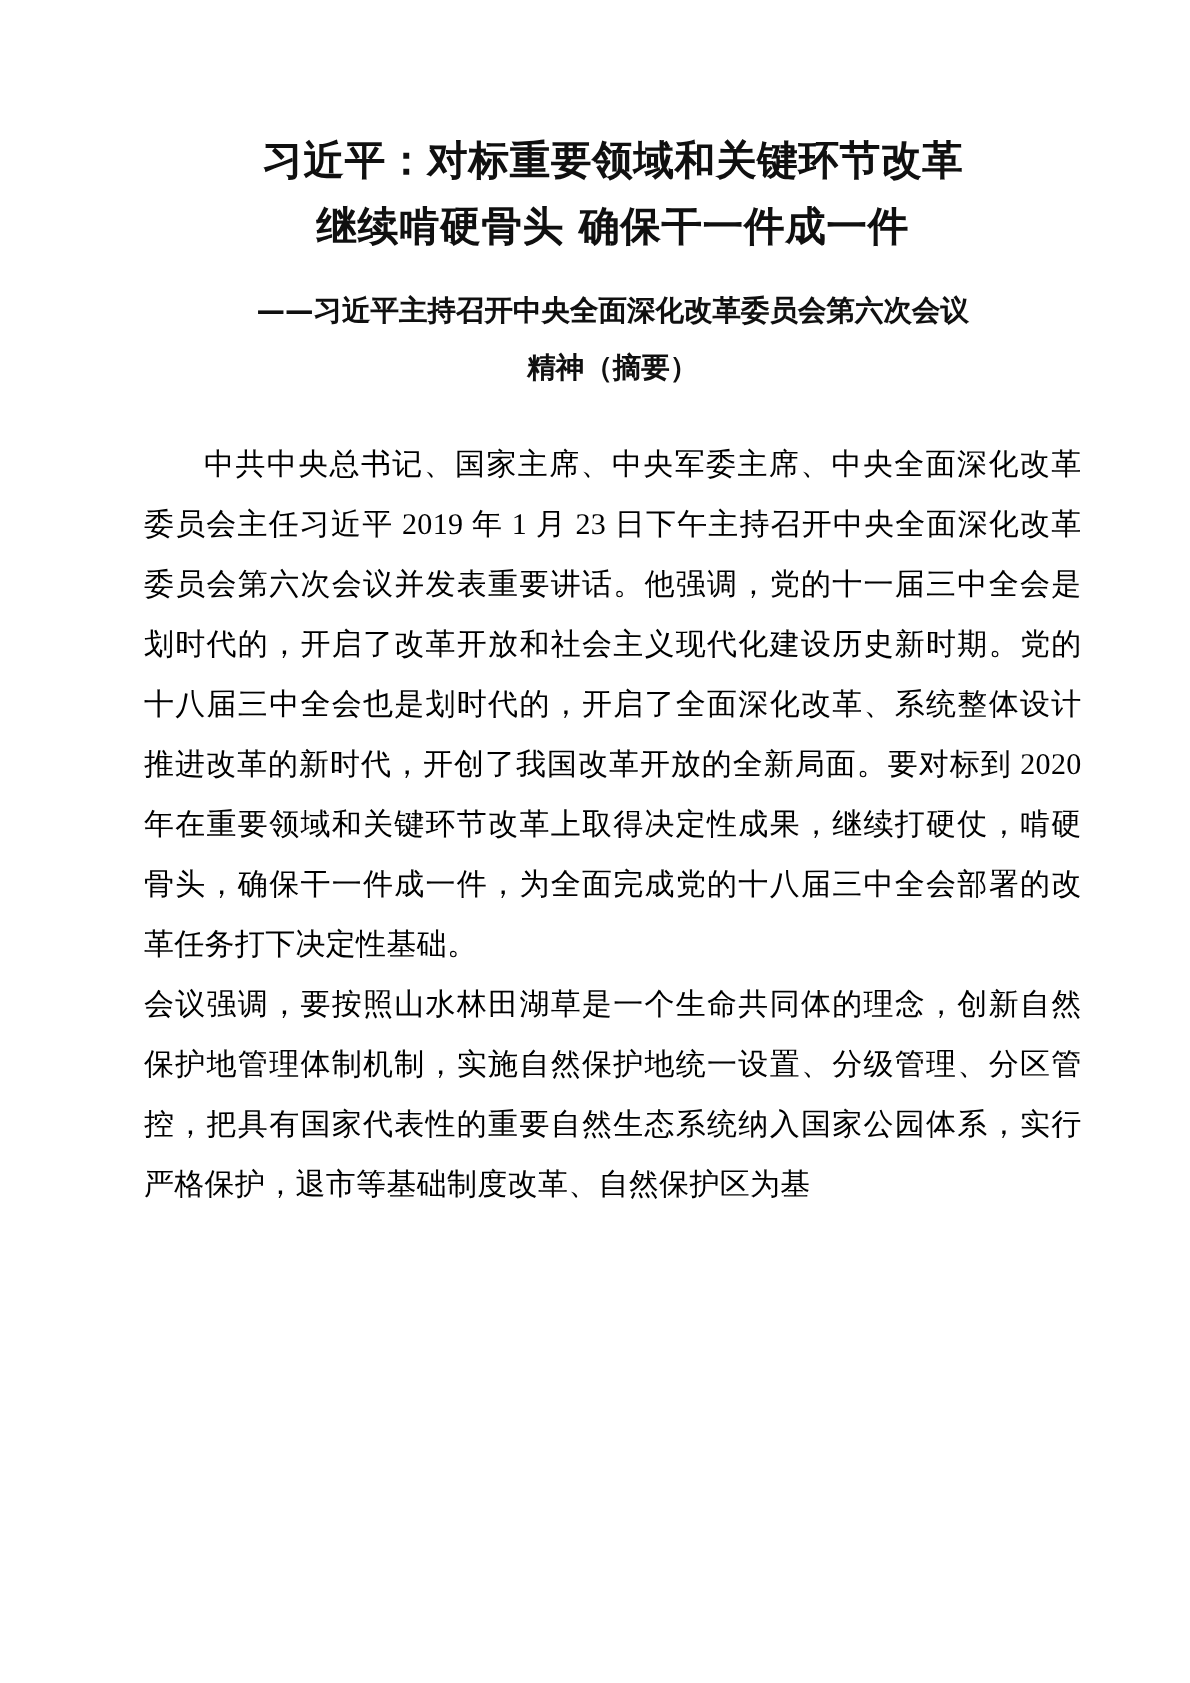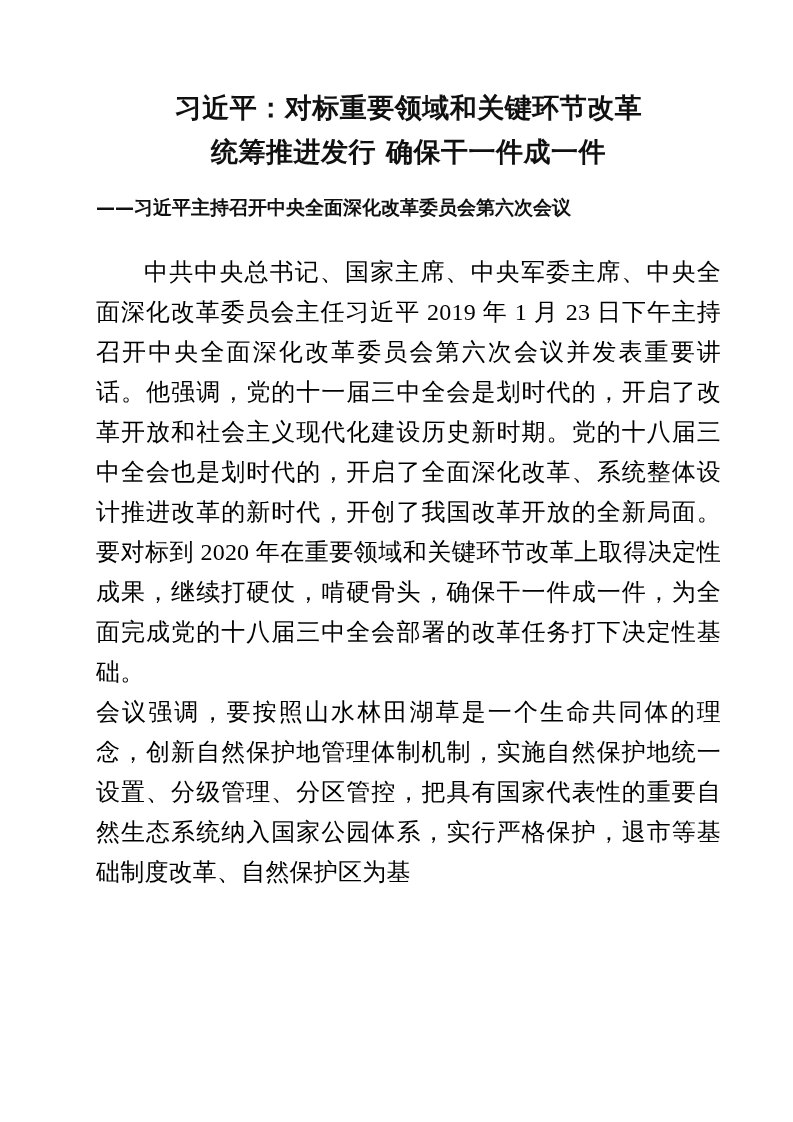--- a/index.html
+++ b/index.html
@@ -28,58 +28,60 @@
     font-size: 27px;
     line-height: 44px;
     letter-spacing: 0.5px;
     margin: 0 0 4px 0;
     color: #101010;
   }
   .doc-title .line2 {
     display: block;
   }
   .doc-subtitle {
+    text-align: center;
     font-family: "DejaVu Sans", "Liberation Sans", sans-serif;
     font-weight: bold;
     font-size: 19px;
     line-height: 38px;
     margin: 14px 0 0 0;
     color: #101010;
   }
   .doc-subtitle .sub2 {
     display: block;
   }
   .body-text {
     margin-top: 26px;
   }
   .para {
-    font-size: 24px;
+    font-size: 20px;
     line-height: 40px;
     text-align: justify;
     text-justify: inter-ideograph;
     margin: 0;
     color: #000000;
     letter-spacing: 0.2px;
   }
   .para.indent {
     text-indent: 2em;
   }
 </style>
 </head>
 <body>
 
 <div class="page">
 
   <h1 class="doc-title">
     <span>习近平：对标重要领域和关键环节改革</span>
-    <span class="line2">统筹推进发行 确保干一件成一件</span>
+    <span class="line2">继续啃硬骨头 确保干一件成一件</span>
   </h1>
 
   <h2 class="doc-subtitle">
     <span>——习近平主持召开中央全面深化改革委员会第六次会议</span>
+    <span class="sub2">精神（摘要）</span>
   </h2>
 
   <div class="body-text">
     <p class="para indent">中共中央总书记、国家主席、中央军委主席、中央全面深化改革委员会主任习近平 2019 年 1 月 23 日下午主持召开中央全面深化改革委员会第六次会议并发表重要讲话。他强调，党的十一届三中全会是划时代的，开启了改革开放和社会主义现代化建设历史新时期。党的十八届三中全会也是划时代的，开启了全面深化改革、系统整体设计推进改革的新时代，开创了我国改革开放的全新局面。要对标到 2020 年在重要领域和关键环节改革上取得决定性成果，继续打硬仗，啃硬骨头，确保干一件成一件，为全面完成党的十八届三中全会部署的改革任务打下决定性基础。</p>
     <p class="para">会议强调，要按照山水林田湖草是一个生命共同体的理念，创新自然保护地管理体制机制，实施自然保护地统一设置、分级管理、分区管控，把具有国家代表性的重要自然生态系统纳入国家公园体系，实行严格保护，退市等基础制度改革、自然保护区为基</p>
   </div>
 
 </div>
 
 </body></html>

